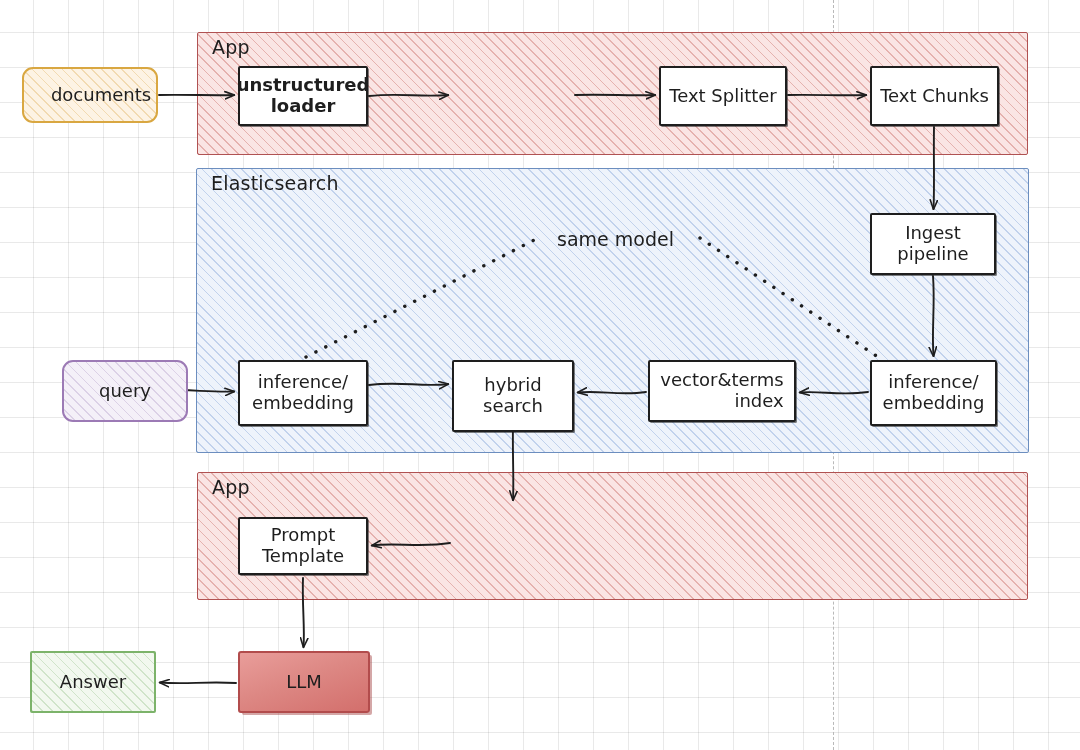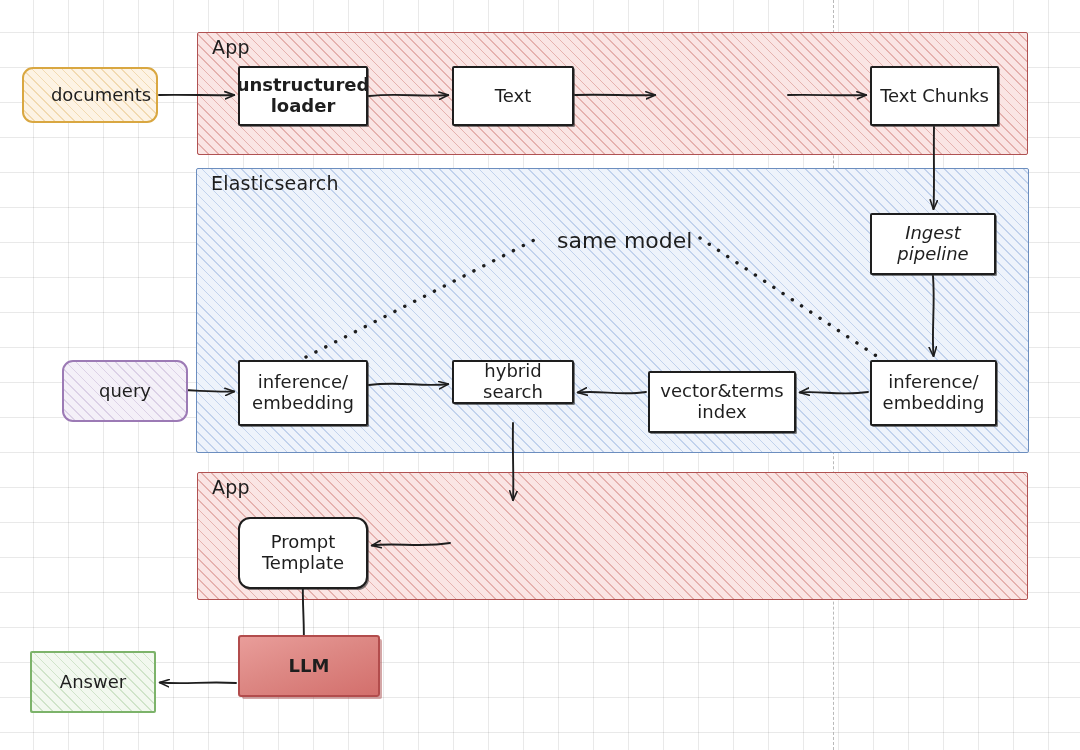--- a/index.html
+++ b/index.html
@@ -148,21 +148,21 @@
   }
   .edge-dotted {
     fill: none;
     stroke: #1e1e1e;
     stroke-width: 3.4;
     stroke-linecap: round;
     stroke-dasharray: 0.1 11;
   }
   .edge-label {
     position: absolute;
-    font-size: 22px;
+    font-size: 19px;
     color: #1e1e1e;
     white-space: nowrap;
   }
 </style>
 </head>
 <body>
 
 <div id="canvas">
 
   <div class="guide-line" style="left:833px;"></div>
@@ -218,43 +218,43 @@
     <path class="edge-dotted" d="M700,238 L878,357"></path>
   </svg>
 
   <div class="edge-label" style="left:557px; top:228px;">same model</div>
 
   <div class="node node-doc" style="left:22px; top:67px; width:136px; height:56px;padding-left:25px;">documents</div>
 
   <div class="node node-plain" style="left:238px; top:66px; width:130px; height:60px;font-weight:bold;">unstructured
 loader</div>
 
-  <div class="node node-plain" style="left:452px; top:66px; width:122px; height:60px;">Text</div>
-
+
+  <div class="node node-plain" style="left:659px; top:66px; width:128px; height:60px;">Text Splitter</div>
 
   <div class="node node-plain" style="left:870px; top:66px; width:129px; height:60px;">Text Chunks</div>
 
-  <div class="node node-plain" style="left:870px; top:213px; width:126px; height:62px;font-style:italic;">Ingest
+  <div class="node node-plain" style="left:870px; top:213px; width:126px; height:62px;">Ingest
 pipeline</div>
 
   <div class="node node-plain" style="left:870px; top:360px; width:127px; height:66px;">inference/
 embedding</div>
 
-  <div class="node node-plain" style="left:648px; top:371px; width:148px; height:62px;">vector&amp;terms
+  <div class="node node-plain" style="left:648px; top:360px; width:148px; height:62px;text-align:right;">vector&amp;terms
 index</div>
 
-  <div class="node node-plain" style="left:452px; top:360px; width:122px; height:44px;">hybrid
+  <div class="node node-plain" style="left:452px; top:360px; width:122px; height:72px;">hybrid
 search</div>
 
   <div class="node node-plain" style="left:238px; top:360px; width:130px; height:66px;">inference/
 embedding</div>
 
   <div class="node node-query" style="left:22px; top:360px; width:126px; height:62px;margin-left:40px;">query</div>
 
-  <div class="node node-plain" style="left:238px; top:517px; width:130px; height:72px;border-radius:12px;">Prompt
+  <div class="node node-plain" style="left:238px; top:517px; width:130px; height:58px;">Prompt
 Template</div>
 
 
-  <div class="node node-llm" style="left:238px; top:635px; width:142px; height:62px;font-weight:bold;">LLM</div>
+  <div class="node node-llm" style="left:238px; top:651px; width:132px; height:62px;">LLM</div>
 
   <div class="node node-answer" style="left:30px; top:651px; width:126px; height:62px;">Answer</div>
 
 </div>
 
 </body></html>

